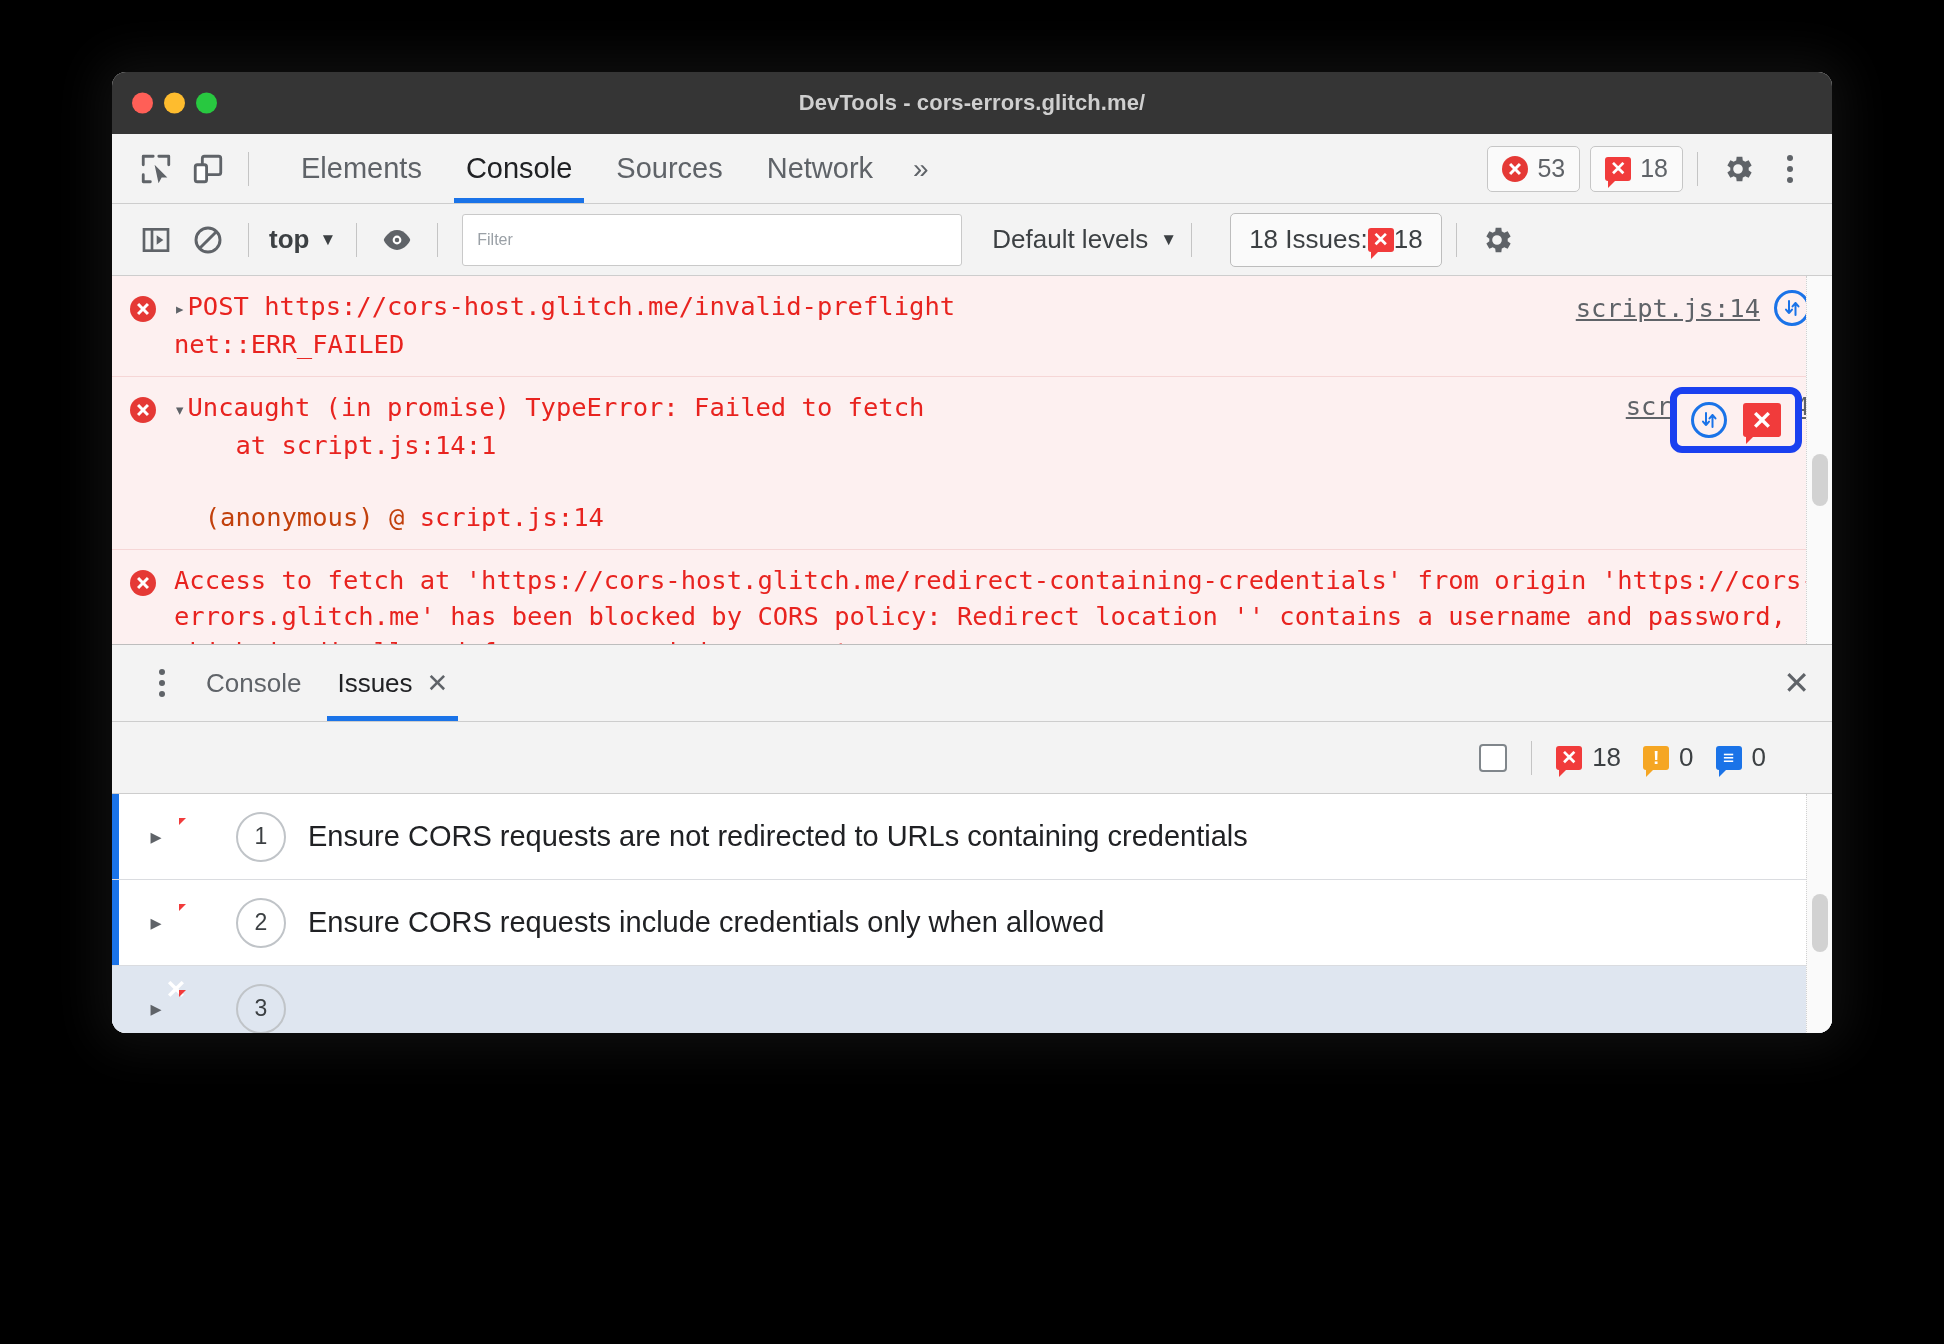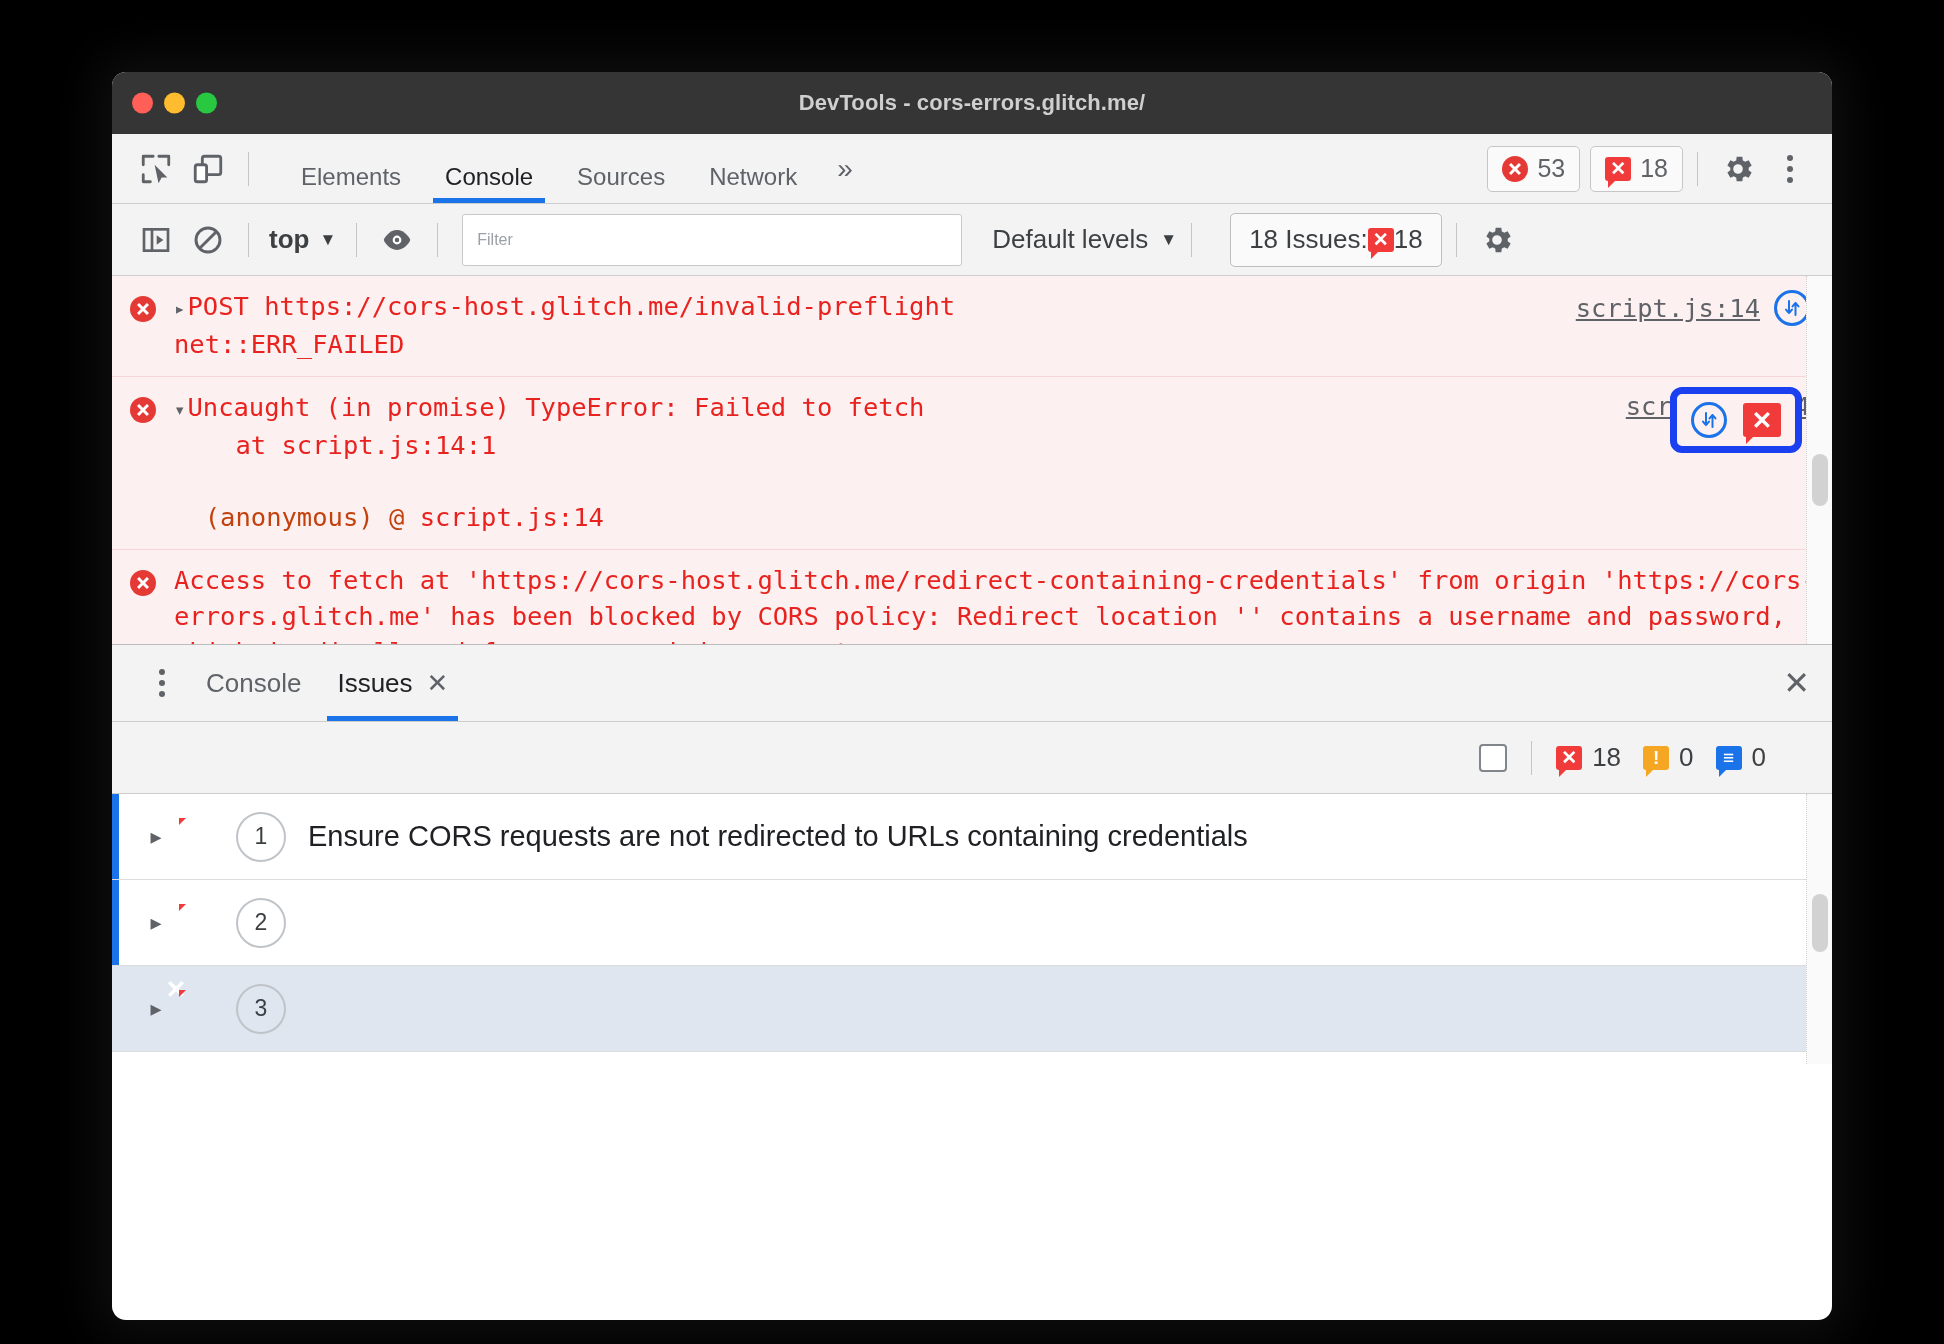--- a/index.html
+++ b/index.html
@@ -18,21 +18,21 @@
     height: 1344px;
     background: #000;
   }
 
   
   .window {
     position: absolute;
     left: 112px;
     top: 72px;
     width: 1720px;
-    height: 1248px;
+    height: 961px;
     border-radius: 14px;
     background: #ffffff;
     overflow: hidden;
     box-shadow: 0 0 48px 16px rgba(255,255,255,0.06);
   }
 
   
   .titlebar {
     position: relative;
     height: 62px;
@@ -75,23 +75,23 @@
     display: flex; align-items: center; justify-content: center;
     border-radius: 4px;
     flex: none;
   }
   .vsep { width: 1px; height: 34px; background: #c4c4c4; margin: 0 14px; flex: none; }
 
   .panel-tabs { display: flex; align-items: center; height: 100%; margin-left: 16px; }
   .panel-tab {
     position: relative;
     height: 100%;
-    display: flex; align-items: flex-end;
-    padding: 12px 22px;
-    font-size: 24px;
+    display: flex; align-items: center;
+    padding: 4px 22px;
+    font-size: 29px;
     color: #5f6368;
     white-space: nowrap;
   }
   .panel-tab.active { color: #202124; }
   .panel-tab.active::after {
     content: "";
     position: absolute;
     left: 10px; right: 10px; bottom: 0;
     height: 5px;
     background: #1a73e8;
@@ -606,20 +606,21 @@
       </div>
 
       <div class="issue-row">
         <span class="edge-l"></span>
         <span class="edge-r"></span>
         <span class="row-tri">▸</span>
         <span class="row-badge">
           <span class="issue-bubble"><span class="gx">✕</span></span>
         </span>
         <span class="row-count">2</span>
+        <span class="row-title">Ensure CORS requests include credentials only when allowed</span>
       </div>
 
       <div class="issue-row selected">
         <span class="edge-l"></span>
         <span class="edge-r"></span>
         <span class="row-tri">▸</span>
         <span class="row-badge">
           <span class="issue-bubble"><span class="gx">✕</span></span>
         </span>
         <span class="row-count">3</span>

